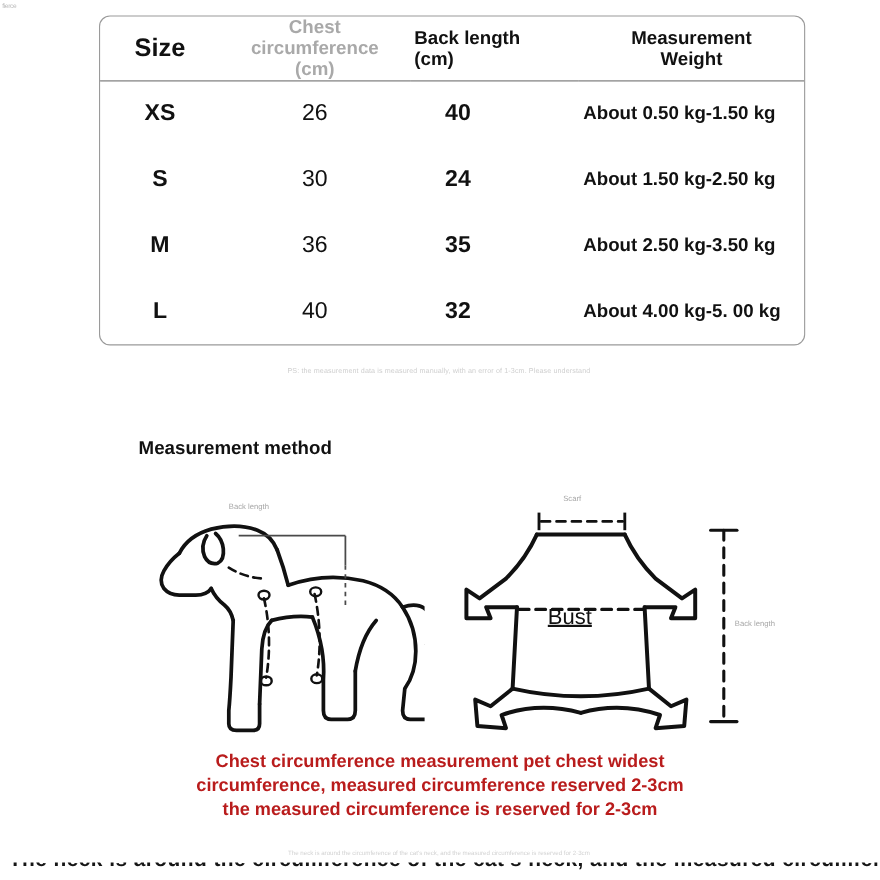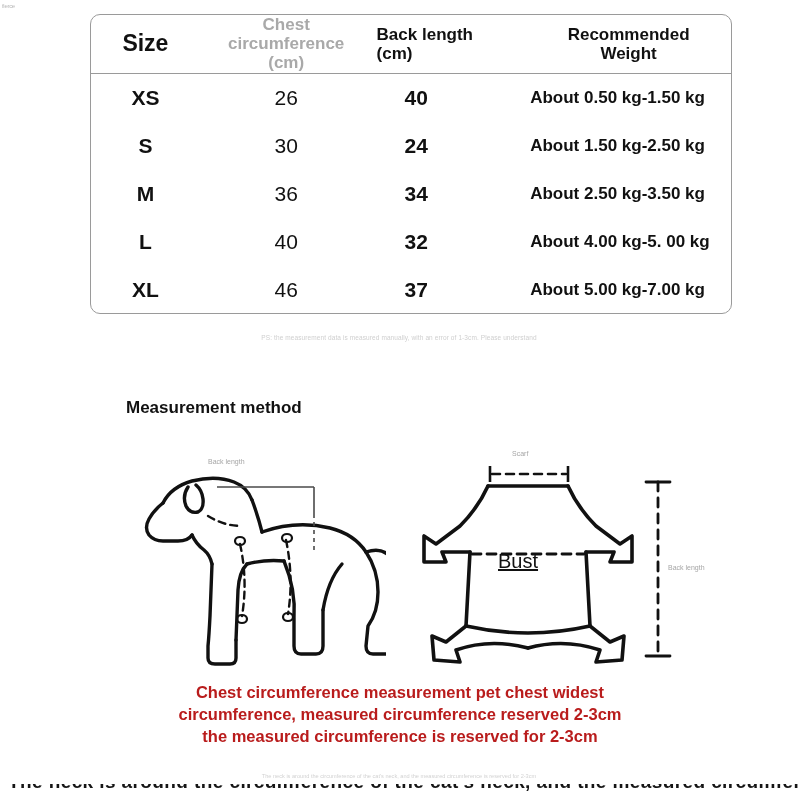--- a/index.html
+++ b/index.html
@@ -241,55 +241,49 @@
         <th class="col-size">Size</th>
         <th class="col-chest">
           <span class="hdr-main">Chest  circumference</span>
           <span class="sub">(cm)</span>
         </th>
         <th class="col-back">
           <span class="hdr-main">Back length</span>
           <span class="sub">(cm)</span>
         </th>
         <th class="col-weight">
-          <span class="hdr-main">Recommended</span>
+          <span class="hdr-main">Measurement</span>
           <span class="sub">Weight</span>
         </th>
       </tr>
     </thead>
     <tbody>
       <tr>
         <td class="cell-size">XS</td>
         <td class="cell-chest">26</td>
         <td class="cell-back">40</td>
         <td class="cell-weight">About 0.50 kg-1.50 kg</td>
       </tr>
       <tr>
         <td class="cell-size">S</td>
         <td class="cell-chest">30</td>
         <td class="cell-back">24</td>
         <td class="cell-weight">About 1.50 kg-2.50 kg</td>
       </tr>
       <tr>
         <td class="cell-size">M</td>
         <td class="cell-chest">36</td>
-        <td class="cell-back">34</td>
+        <td class="cell-back">35</td>
         <td class="cell-weight">About 2.50 kg-3.50 kg</td>
       </tr>
       <tr>
         <td class="cell-size">L</td>
         <td class="cell-chest">40</td>
         <td class="cell-back">32</td>
         <td class="cell-weight">About 4.00 kg-5. 00 kg</td>
-      </tr>
-      <tr>
-        <td class="cell-size">XL</td>
-        <td class="cell-chest">46</td>
-        <td class="cell-back">37</td>
-        <td class="cell-weight">About 5.00 kg-7.00 kg</td>
       </tr>
     </tbody>
   </table>
 </div>
 
 <div class="table-note">PS: the measurement data is measured manually, with an error of 1-3cm. Please understand</div>
 
 <div class="section-title">Measurement method</div>
 
 <div class="diagram-row">

